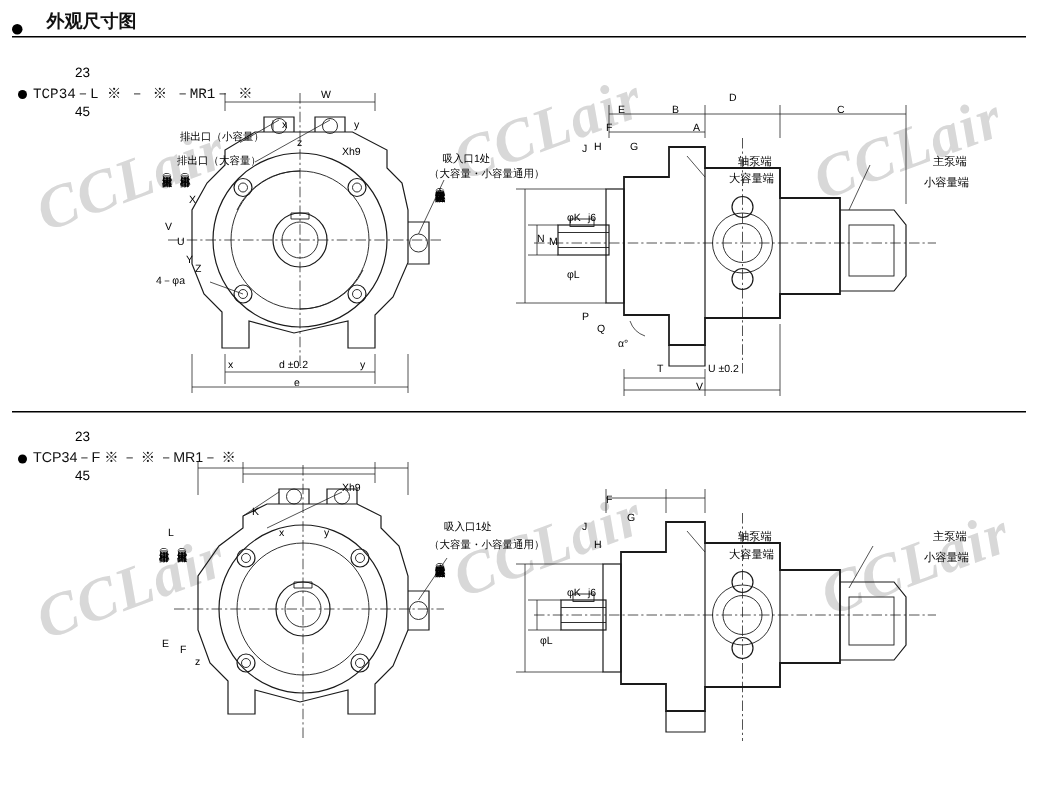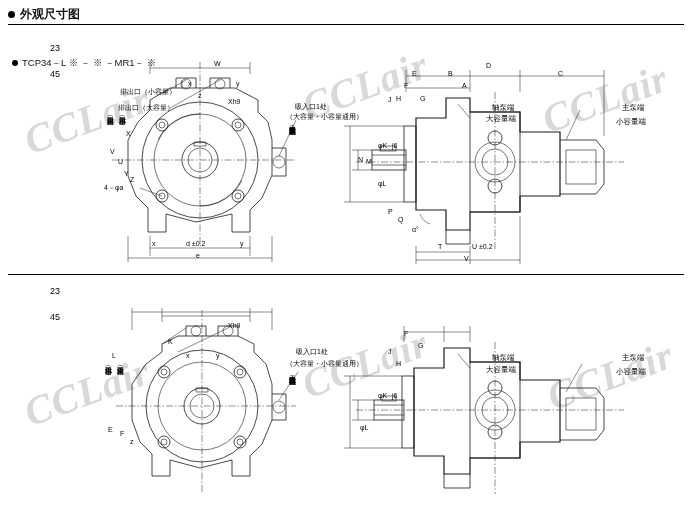--- a/index.html
+++ b/index.html
@@ -12,21 +12,21 @@
 
   
   .wm{
     position:absolute;font-family:"Liberation Serif", serif;
     font-style:italic;font-weight:bold;font-size:40px;
     color:#d8d8d8;letter-spacing:1px;
     transform:rotate(-20deg);user-select:none;white-space:nowrap;
   }
 
   
-  .title-row{position:absolute;left:8px;top:6px;display:flex;align-items:center;gap:5px;}
+  .title-row{position:absolute;left:8px;top:6px;display:flex;align-items:flex-end;gap:16px;}
   .bullet{width:7px;height:7px;border-radius:50%;background:#000;display:inline-block;}
   .title-text{font-size:12px;font-weight:bold;}
 
   .hline{position:absolute;background:#000;height:1px;}
 
   
   .model{position:absolute;font-size:9.5px;line-height:11px;}
   .model .row{display:flex;align-items:center;gap:4px;}
 
   
@@ -56,29 +56,35 @@
 
   <div class="title-row">
     <span class="bullet"></span>
     <span class="title-text">外观尺寸图</span>
   </div>
   <div class="hline" style="left:8px;top:24px;width:676px;"></div>
 
   <div class="hline" style="left:8px;top:274px;width:676px;"></div>
 
   <div class="lbl" style="left:50px;top:44px;font-size:9px;">23</div>
-  <div class="model" style="left:12px;top:57px;">
+  <div class="model" style="left:12px;top:57px;font-family:Liberation Mono, monospace;">
     <div class="row">
       <span class="bullet" style="width:6px;height:6px;"></span>
       <span>TCP34－L ※ － ※ －MR1－ ※</span>
     </div>
   </div>
   <div class="lbl" style="left:50px;top:70px;font-size:9px;">45</div>
 
   <div class="lbl" style="left:50px;top:287px;font-size:9px;">23</div>
+  <div class="model" style="left:12px;top:300px;">
+    <div class="row">
+      <span class="bullet" style="width:6px;height:6px;"></span>
+      <span>TCP34－F ※ － ※ －MR1－ ※</span>
+    </div>
+  </div>
   <div class="lbl" style="left:50px;top:313px;font-size:9px;">45</div>
 
   <svg width="693" height="529">
 
     <g>
 
       <path class="ln" d="M150,110 L150,100 L170,88 L235,88 L258,100 L258,112
                           L268,122 L272,140 L272,175 L262,198 L250,210
                           L250,232 L232,232 L232,214 L196,222 L166,214 L166,232
                           L148,232 L148,208 L136,196 L128,176 L128,140 L138,122 Z"></path>

